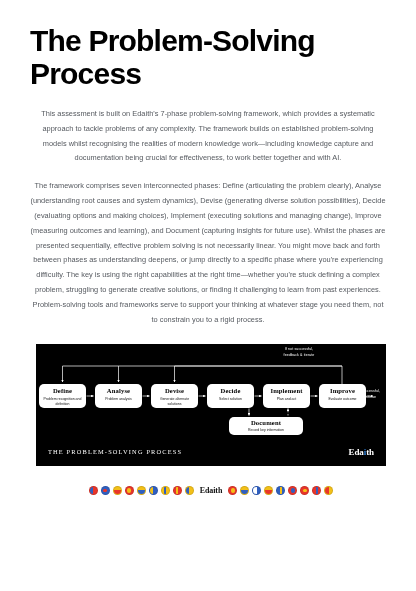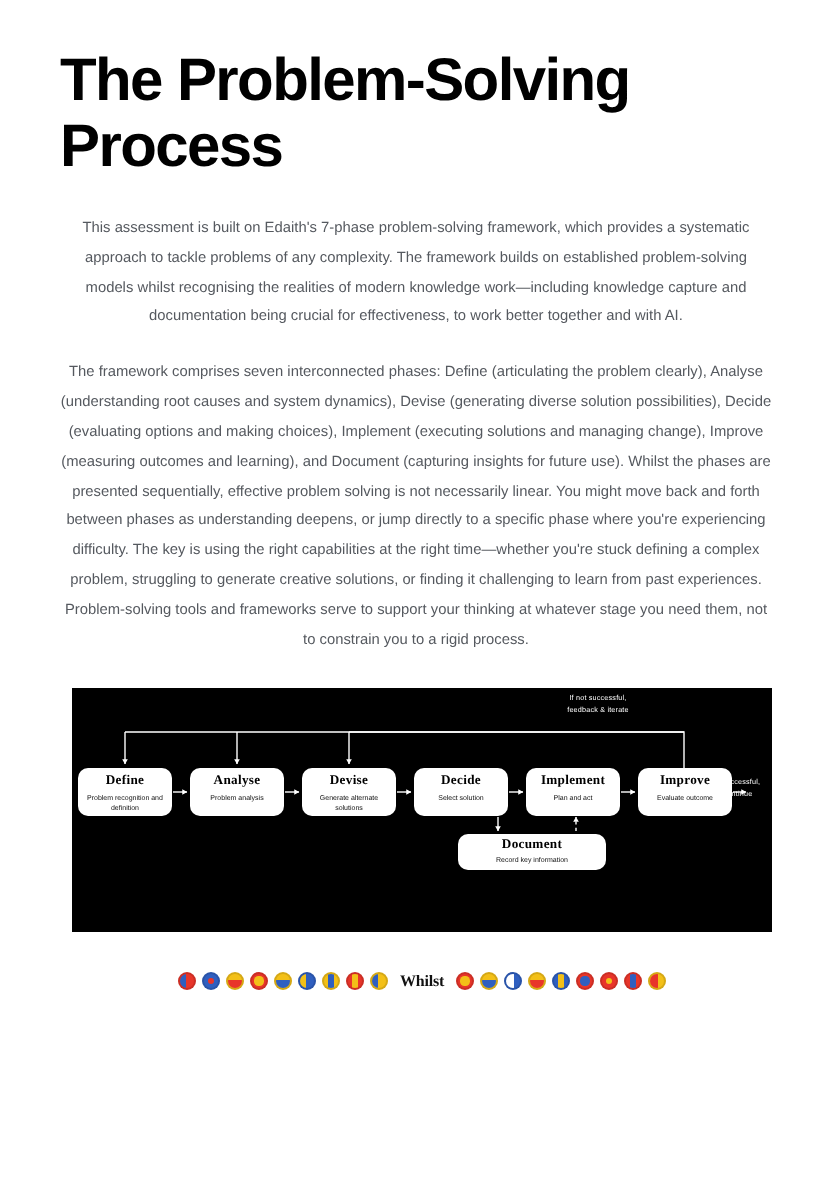--- a/index.html
+++ b/index.html
@@ -257,20 +257,28 @@
       <div class="node phase p5">
         <span class="nt">Improve</span>
         <span class="ns">Evaluate outcome</span>
       </div>
       <div class="node doc-node">
         <span class="nt">Document</span>
         <span class="ns">Record key information</span>
       </div>
     </div>
 
+    <div class="panel-footer">
+      <span class="panel-caption">THE PROBLEM-SOLVING PROCESS</span>
+      <span class="brand-mark">
+          <span>Eda</span>
+          <span class="accent">i</span>
+          <span>th</span>
+        </span>
+    </div>
   </div>
 
   <div class="badge-strip">
     <span id="badges-left" style="display:flex;gap:3px;align-items:center;">
         <span class="badge" style="background: rgb(232, 53, 42);">
           <i style="left: 0px; top: 0px; width: 50%; height: 100%; background: rgb(47, 95, 192);"></i>
         </span>
         <span class="badge" style="background: rgb(47, 95, 192);">
           <i style="left: 25%; top: 25%; width: 50%; height: 50%; border-radius: 50%; background: rgb(232, 53, 42);"></i>
         </span>
@@ -290,21 +298,21 @@
         <span class="badge" style="background: rgb(243, 192, 24);">
           <i style="left: 33%; top: 0px; width: 34%; height: 100%; background: rgb(47, 95, 192);"></i>
         </span>
         <span class="badge" style="background: rgb(232, 53, 42);">
           <i style="left: 33%; top: 0px; width: 34%; height: 100%; background: rgb(243, 192, 24);"></i>
         </span>
         <span class="badge" style="background: rgb(243, 192, 24);">
           <i style="left: 0px; top: 0px; width: 50%; height: 100%; background: rgb(47, 95, 192);"></i>
         </span>
       </span>
-    <span class="strip-word">Whilst</span>
+    <span class="strip-word">Edaith</span>
     <span id="badges-right" style="display:flex;gap:3px;align-items:center;">
         <span class="badge" style="background: rgb(232, 53, 42);">
           <i style="left: 36%; top: 36%; width: 28%; height: 28%; border-radius: 50%; background: rgb(232, 53, 42);"></i>
           <i style="left: 18%; top: 18%; width: 64%; height: 64%; border-radius: 50%; background: rgb(243, 192, 24);"></i>
         </span>
         <span class="badge" style="background: rgb(243, 192, 24);">
           <i style="left: 0px; top: 50%; width: 100%; height: 50%; background: rgb(47, 95, 192);"></i>
         </span>
         <span class="badge" style="background: rgb(47, 95, 192);">
           <i style="left: 0px; top: 0px; width: 50%; height: 100%; background: rgb(255, 255, 255);"></i>

